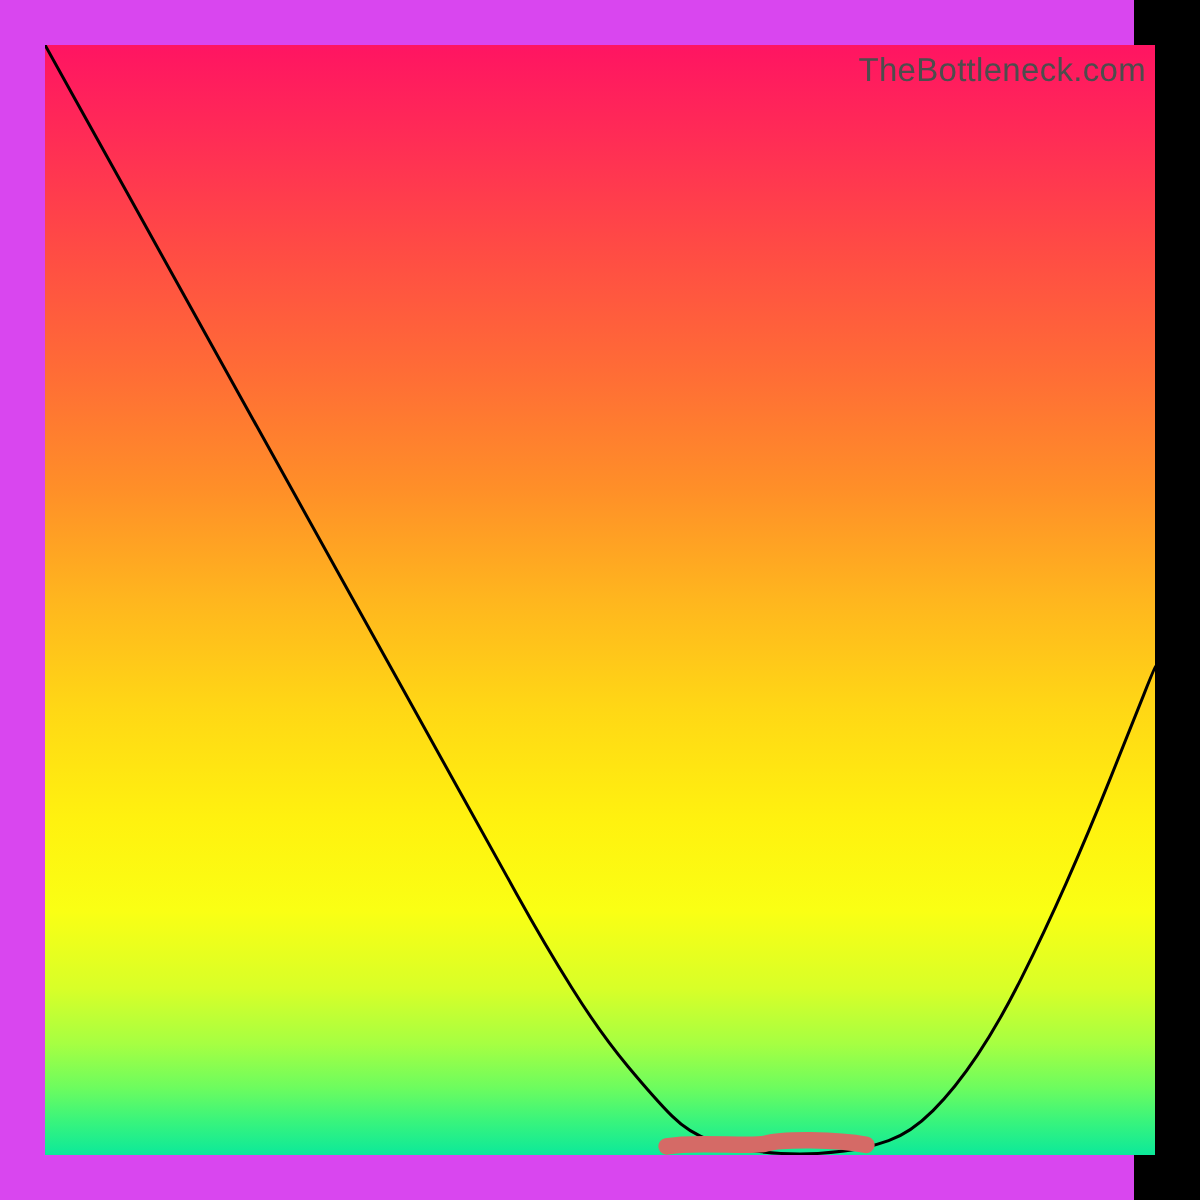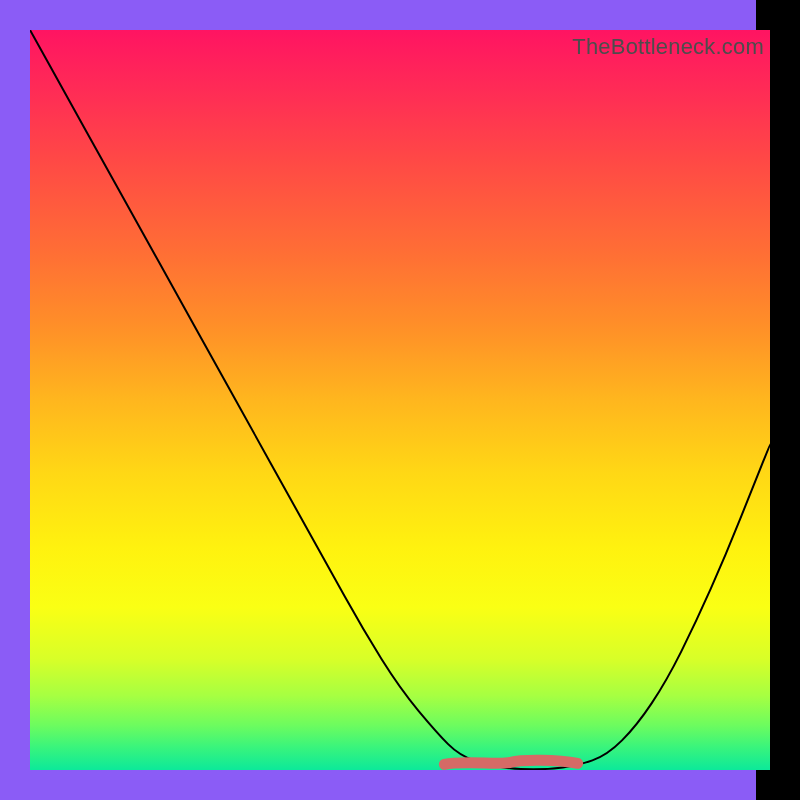--- a/index.html
+++ b/index.html
@@ -10,21 +10,21 @@
     background: #000;
     overflow: hidden;
     font-family: Arial, Helvetica, sans-serif;
   }
   .frame {
     position: absolute;
     left: 0;
     top: 0;
     width: 756px;
     height: 800px;
-    background: #8b5cf6;
+    background: #d946ef;
   }
   .plot-area {
     position: absolute;
     left: 30px;
     top: 30px;
     width: 740px;
     height: 740px;
     
     background: linear-gradient(
       to bottom,

